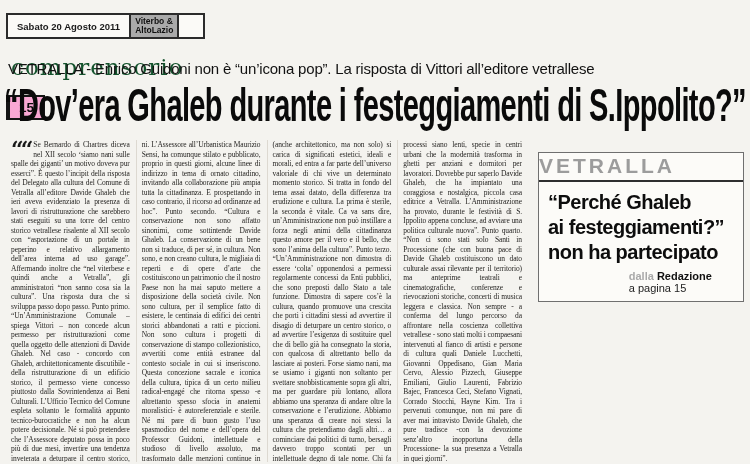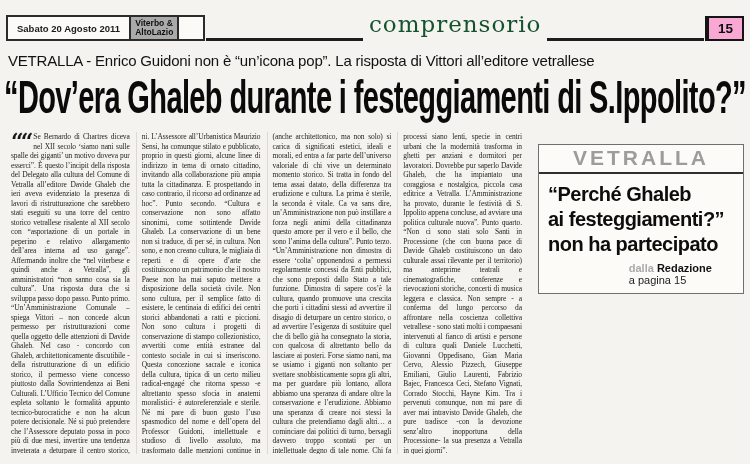--- a/index.html
+++ b/index.html
@@ -7,22 +7,22 @@
     width:750px;height:464px;overflow:hidden;
     background:#f4f3ef;
     font-family:"Liberation Sans",sans-serif;
     color:#1a1a1a;
     position:relative;
   }
   .page{width:750px;height:464px;overflow:hidden;position:relative;}
 
   
   .topbar{
-    margin:5px 6px 0 6px;height:36px;
-    display:flex;align-items:flex-end;
+    margin:13px 6px 0 6px;height:36px;
+    display:flex;align-items:flex-start;flex-direction:column;
   }
   .strip{
     border:2px solid #2b2b2b;height:22px;display:flex;align-items:stretch;
     background:#fbfaf7;flex:0 0 auto;
   }
   .date-cell{
     display:flex;align-items:center;padding:0 9px;
     font-size:9.5px;font-weight:bold;letter-spacing:0;
   }
   .edition-cell{
@@ -81,21 +81,21 @@
     margin:1px 3px 0 0;color:#181818;
   }
 
   
   .sidebox{
     width:206px;flex:0 0 auto;margin-left:10px;margin-top:12px;
     height:150px;background:#fcfbf8;border:1px solid #6f6f6f;
     box-sizing:border-box;
   }
   .sidebox-header{
-    text-align:center;color:#9c9c9c;font-weight:bold;
+    text-align:left;color:#9c9c9c;font-weight:bold;
     font-size:21px;letter-spacing:3px;padding:1px 0 2px 0;
     border-bottom:2px solid #2f2f2f;
   }
   .sidebox-quote{
     padding:8px 9px 2px 9px;
     font-weight:bold;font-size:20px;line-height:25px;
     letter-spacing:-0.5px;color:#0d0d0d;
   }
   .sidebox-byline{margin:3px 0 11px 44%;font-size:11px;line-height:12px;}
   .byline-prefix{color:#a9a9a9;font-weight:bold;}

